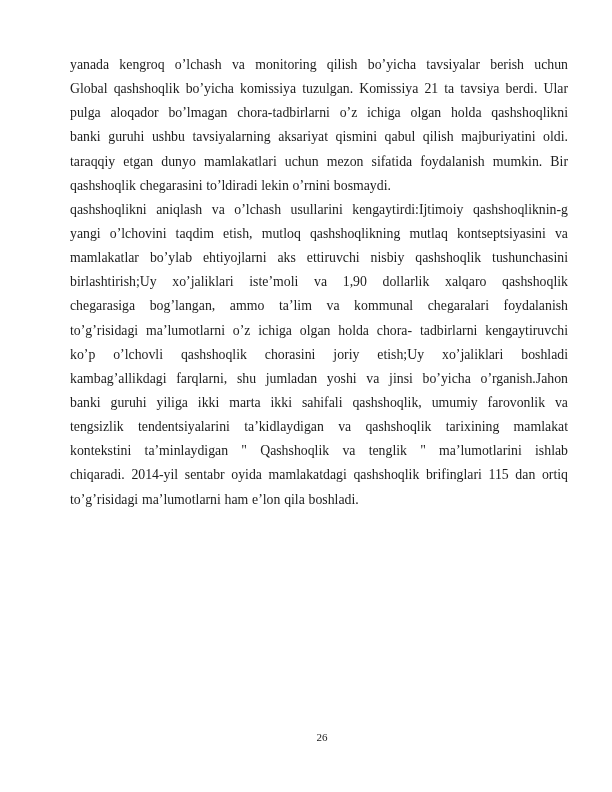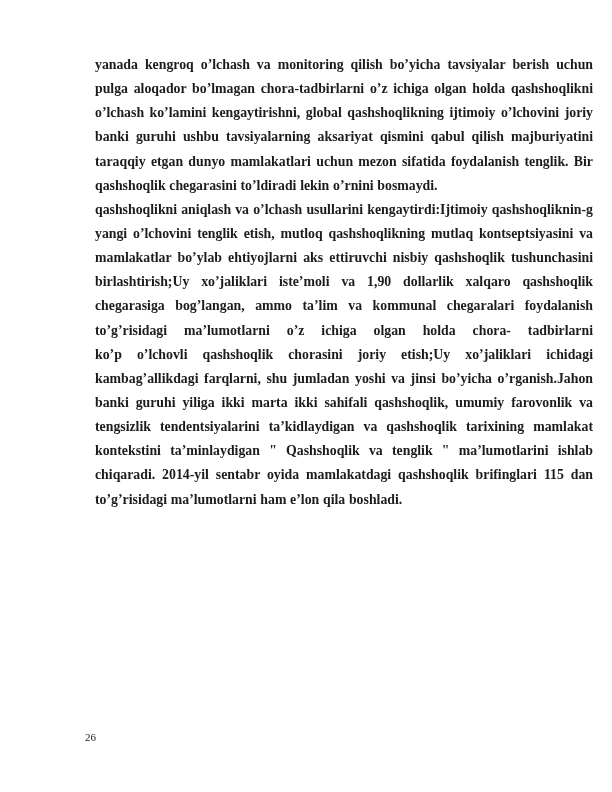--- a/index.html
+++ b/index.html
@@ -15,68 +15,68 @@
     position: relative;
     width: 612px;
     height: 792px;
     background: #ffffff;
     overflow: hidden;
     font-family: "Liberation Serif", "DejaVu Serif", serif;
     color: #1c1c1c;
   }
   .body-text {
     position: absolute;
-    left: 95px;
+    left: 70px;
     top: 53px;
     width: 498px;
-    font-weight: bold;
   }
   .line {
     font-size: 13.8px;
     line-height: 24.15px;
     height: 24.15px;
     overflow: hidden;
     white-space: normal;
     text-align: justify;
     text-align-last: justify;
     word-spacing: 0.02em;
   }
   .line.short {
     text-align: right;
     text-align-last: left;
   }
   .footer {
     position: absolute;
     left: 85px;
     top: 727px;
     width: 474px;
+    text-align: center;
   }
   .pagenum {
     font-size: 11px;
     color: #1c1c1c;
   }
 </style>
 </head>
 <body>
 
 <div class="page">
   <div class="body-text" id="doc-lines">
       <div class="line">yanada kengroq o’lchash va monitoring qilish bo’yicha tavsiyalar berish uchun</div>
+      <div class="line">Global qashshoqlik bo’yicha komissiya tuzulgan. Komissiya 21 ta tavsiya berdi. Ular</div>
       <div class="line">pulga aloqador bo’lmagan chora-tadbirlarni o’z ichiga olgan holda qashshoqlikni</div>
-      <div class="line">o’lchash ko’lamini kengaytirishni, global qashshoqlikning ijtimoiy o’lchovini joriy</div>
       <div class="line">banki guruhi ushbu tavsiyalarning aksariyat qismini qabul qilish majburiyatini oldi.</div>
-      <div class="line">taraqqiy etgan dunyo mamlakatlari uchun mezon sifatida foydalanish tenglik. Bir</div>
+      <div class="line">taraqqiy etgan dunyo mamlakatlari uchun mezon sifatida foydalanish mumkin. Bir</div>
       <div class="line short">qashshoqlik chegarasini to’ldiradi lekin o’rnini bosmaydi.</div>
       <div class="line">qashshoqlikni aniqlash va o’lchash usullarini kengaytirdi:Ijtimoiy qashshoqliknin-g</div>
-      <div class="line">yangi o’lchovini tenglik etish, mutloq qashshoqlikning mutlaq kontseptsiyasini va</div>
+      <div class="line">yangi o’lchovini taqdim etish, mutloq qashshoqlikning mutlaq kontseptsiyasini va</div>
       <div class="line">mamlakatlar bo’ylab ehtiyojlarni aks ettiruvchi nisbiy qashshoqlik tushunchasini</div>
       <div class="line">birlashtirish;Uy xo’jaliklari iste’moli va 1,90 dollarlik xalqaro qashshoqlik</div>
       <div class="line">chegarasiga bog’langan, ammo ta’lim va kommunal chegaralari foydalanish</div>
       <div class="line">to’g’risidagi ma’lumotlarni o’z ichiga olgan holda chora- tadbirlarni kengaytiruvchi</div>
-      <div class="line">ko’p o’lchovli qashshoqlik chorasini joriy etish;Uy xo’jaliklari ichidagi</div>
+      <div class="line">ko’p o’lchovli qashshoqlik chorasini joriy etish;Uy xo’jaliklari boshladi</div>
       <div class="line">kambag’allikdagi farqlarni, shu jumladan yoshi va jinsi bo’yicha o’rganish.Jahon</div>
       <div class="line">banki guruhi yiliga ikki marta ikki sahifali qashshoqlik, umumiy farovonlik va</div>
       <div class="line">tengsizlik tendentsiyalarini ta’kidlaydigan va qashshoqlik tarixining mamlakat</div>
       <div class="line">kontekstini ta’minlaydigan " Qashshoqlik va tenglik " ma’lumotlarini ishlab</div>
       <div class="line">chiqaradi. 2014-yil sentabr oyida mamlakatdagi qashshoqlik brifinglari 115 dan ortiq</div>
       <div class="line short">to’g’risidagi ma’lumotlarni ham e’lon qila boshladi.</div>
     </div>
   <div class="footer">
     <span class="pagenum">26</span>
   </div>

